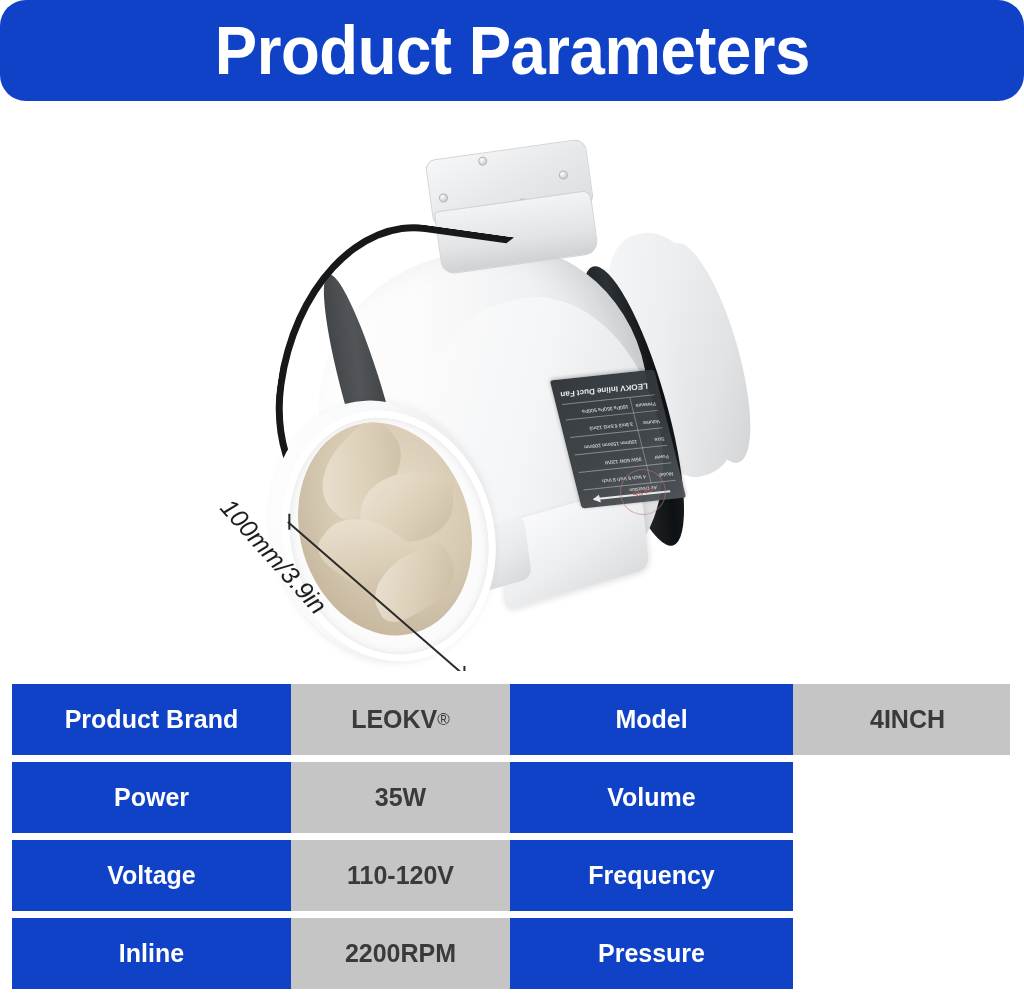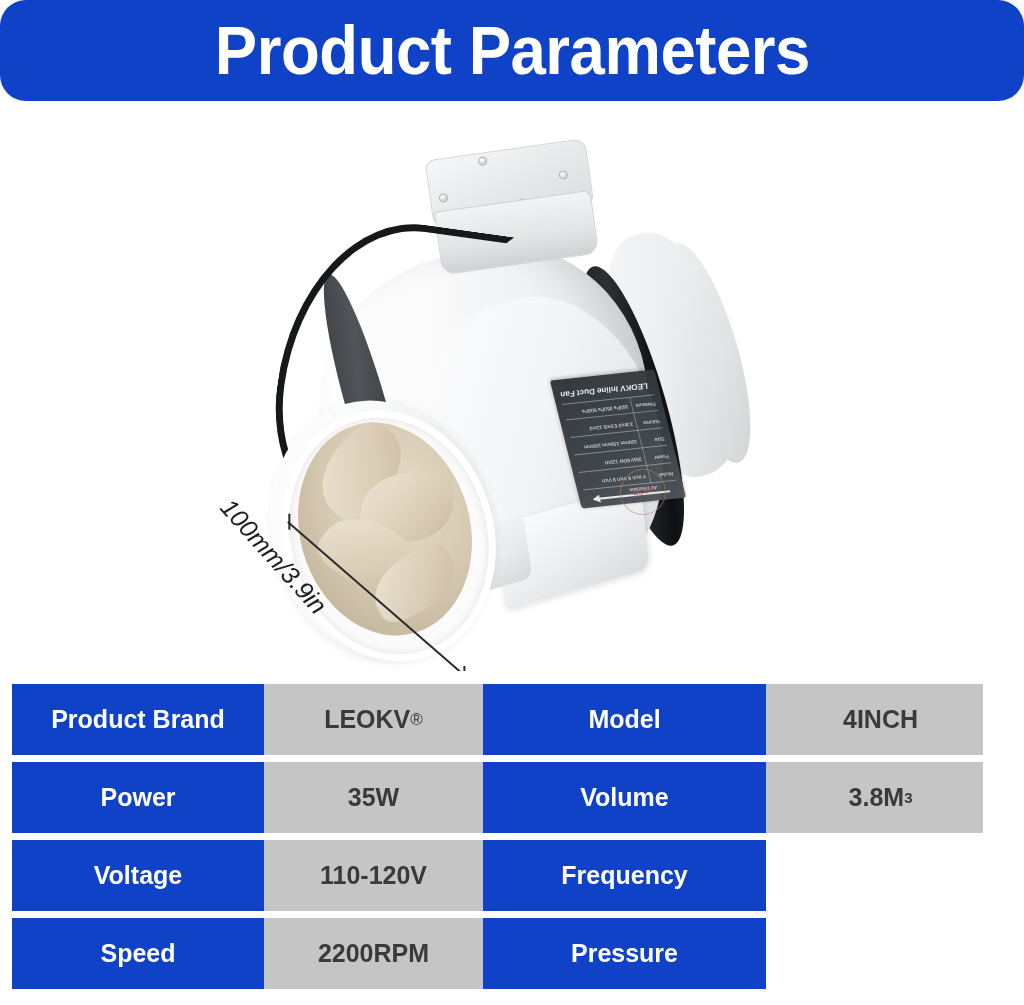--- a/index.html
+++ b/index.html
@@ -368,21 +368,21 @@
     line-height: 1;
   }
   .cell-label {
     background: #0f42c6;
     color: #ffffff;
   }
   .cell-value {
     background: #c5c5c5;
     color: #3a3a3a;
   }
-  .c1 { width: 252px; }
+  .c1 { width: 279px; }
   .c2 { width: 219px; }
   .c3 { width: 283px; }
   .c4 { width: 217px; padding-left: 12px; }
   .sup {
     font-size: 15px;
     vertical-align: super;
     line-height: 0;
   }
   .sup-reg {
     font-size: 17px;
@@ -478,31 +478,27 @@
         <span class="sup-reg">®</span>
       </div>
     <div class="cell cell-label c3">Model</div>
     <div class="cell cell-value c4">4INCH</div>
   </div>
 
   <div class="spec-row">
     <div class="cell cell-label c1">Power</div>
     <div class="cell cell-value c2">35W</div>
     <div class="cell cell-label c3">Volume</div>
-    <div class="cell cell-value c4">
-        <span>3.8M</span>
-        <span class="sup">3</span>
-      </div>
   </div>
 
   <div class="spec-row">
     <div class="cell cell-label c1">Voltage</div>
     <div class="cell cell-value c2">110-120V</div>
     <div class="cell cell-label c3">Frequency</div>
   </div>
 
   <div class="spec-row">
-    <div class="cell cell-label c1">Speed</div>
+    <div class="cell cell-label c1">Inline</div>
     <div class="cell cell-value c2">2200RPM</div>
     <div class="cell cell-label c3">Pressure</div>
   </div>
 
 </div>
 
 </body></html>

